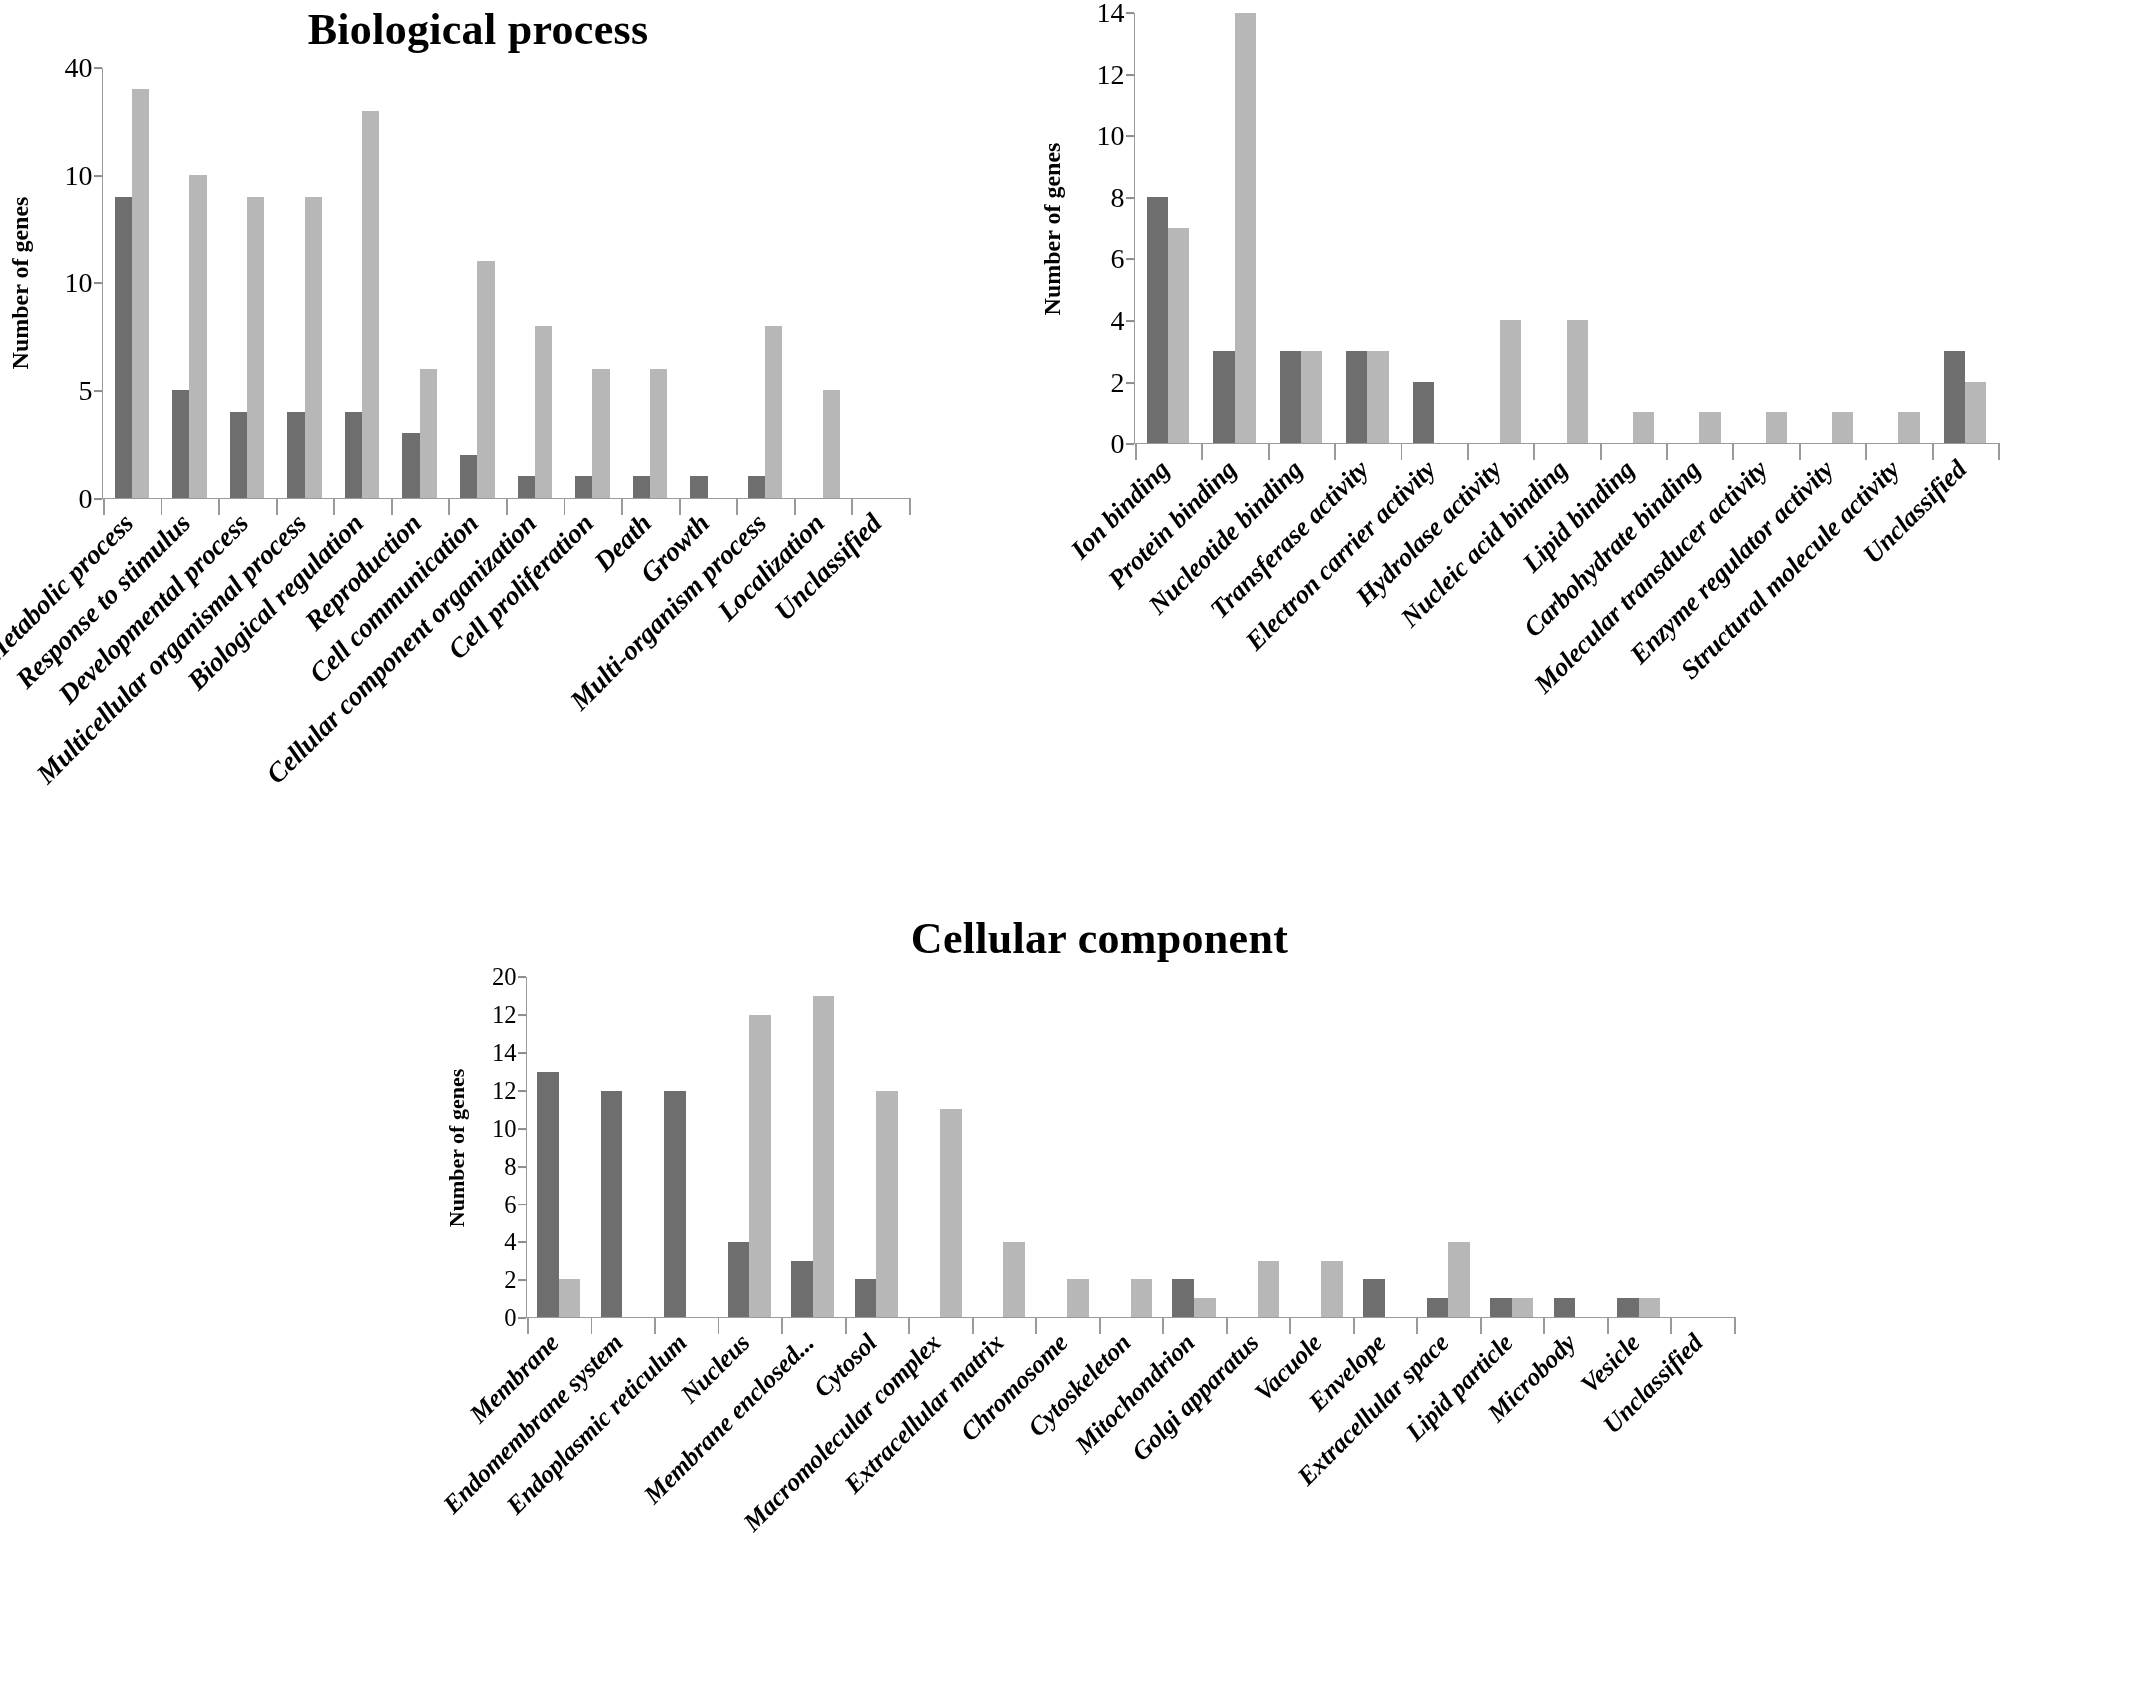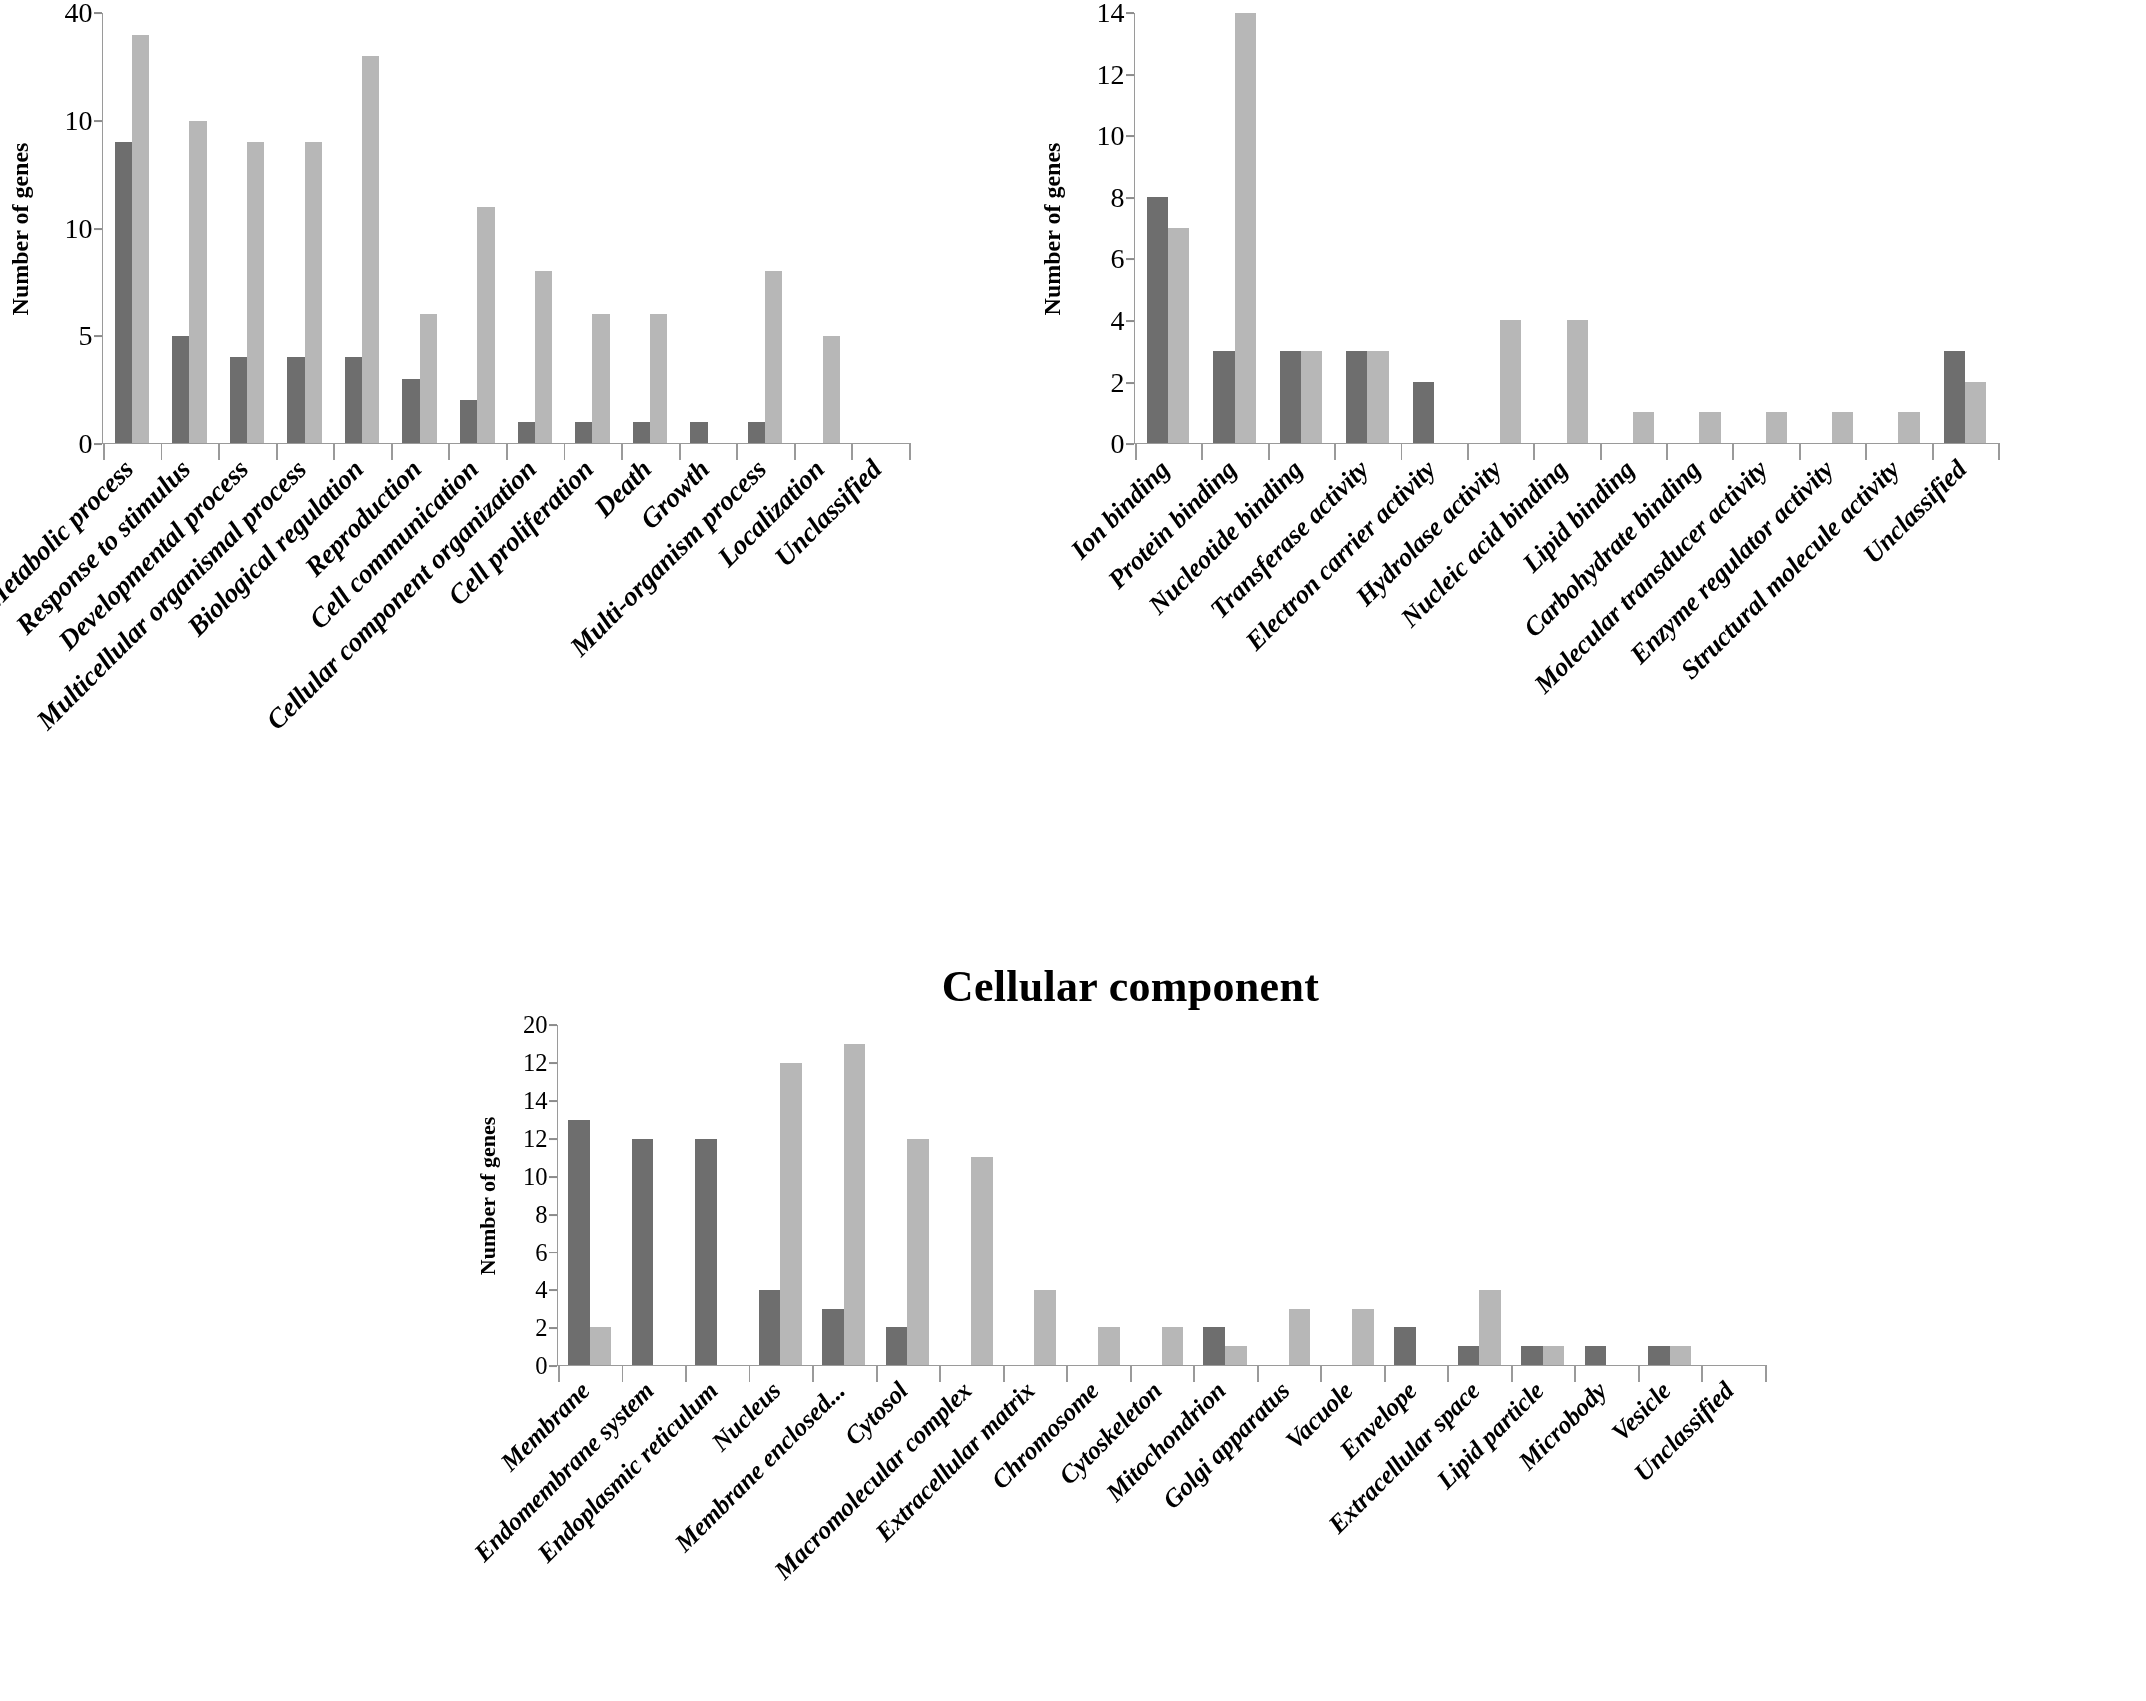--- a/index.html
+++ b/index.html
@@ -164,20 +164,21 @@
     font-weight: bold;
     font-family: "Liberation Serif", serif;
   }
 </style>
 </head>
 <body>
 
 <div class="figure">
 
   <div class="panel" id="panel-0" style="left:0px; top:0px; width:956px; height:625px;">
+    <div class="panel-title" style="margin-top:3.8px;">Biological process</div>
     <div class="chart-body" style="height:431px; margin-top:13.2px; padding-right:47px;">
       <div class="ylabel-wrap">
         <div class="ylabel">Number of genes</div>
       </div>
       <div class="yticks" id="yticks-0">
           <div class="ytick" style="top: 100%;">0</div>
           <div class="ytick-mark" style="top: 100%;"></div>
           <div class="ytick" style="top: 75%;">5</div>
           <div class="ytick-mark" style="top: 75%;"></div>
           <div class="ytick" style="top: 50%;">10</div>
@@ -389,21 +390,21 @@
         <div class="xlab" style="font-size: 26.5px; left: 520px; top: 9.5px; transform-origin: right top; transform: translateX(-100%) rotate(-45deg);">Nucleic acid binding</div>
         <div class="xlab" style="font-size: 26.5px; left: 587px; top: 9.5px; transform-origin: right top; transform: translateX(-100%) rotate(-45deg);">Lipid binding</div>
         <div class="xlab" style="font-size: 26.5px; left: 653px; top: 9.5px; transform-origin: right top; transform: translateX(-100%) rotate(-45deg);">Carbohydrate binding</div>
         <div class="xlab" style="font-size: 26.5px; left: 720px; top: 9.5px; transform-origin: right top; transform: translateX(-100%) rotate(-45deg);">Molecular transducer activity</div>
         <div class="xlab" style="font-size: 26.5px; left: 786px; top: 9.5px; transform-origin: right top; transform: translateX(-100%) rotate(-45deg);">Enzyme regulator activity</div>
         <div class="xlab" style="font-size: 26.5px; left: 852px; top: 9.5px; transform-origin: right top; transform: translateX(-100%) rotate(-45deg);">Structural molecule activity</div>
         <div class="xlab" style="font-size: 26.5px; left: 919px; top: 9.5px; transform-origin: right top; transform: translateX(-100%) rotate(-45deg);">Unclassified</div>
       </div>
   </div>
 
-  <div class="panel" id="panel-2" style="left:468px; top:913px; width:1325px; height:681px;margin-top:48px;">
+  <div class="panel" id="panel-2" style="left:437px; top:913px; width:1325px; height:681px;">
     <div class="panel-title" style="margin-top:0px;">Cellular component</div>
     <div class="chart-body" style="height:341px; margin-top:13.2px; padding-right:28px;">
       <div class="ylabel-wrap">
         <div class="ylabel" style="font-size:22px;">Number of genes</div>
       </div>
       <div class="yticks" id="yticks-2" style="width:49px;">
           <div class="ytick" style="top: 100%; font-size: 24.6px;">0</div>
           <div class="ytick-mark" style="top: 100%;"></div>
           <div class="ytick" style="top: 88.8889%; font-size: 24.6px;">2</div>
           <div class="ytick-mark" style="top: 88.8889%;"></div>

